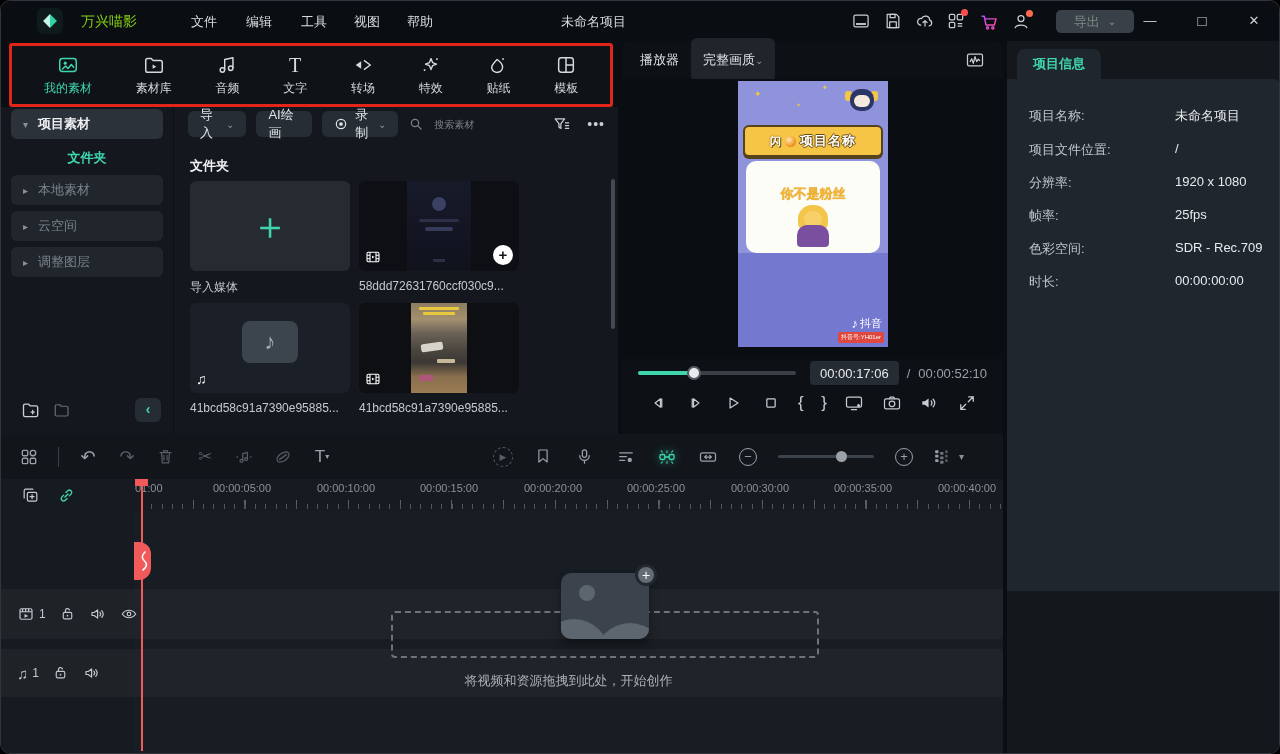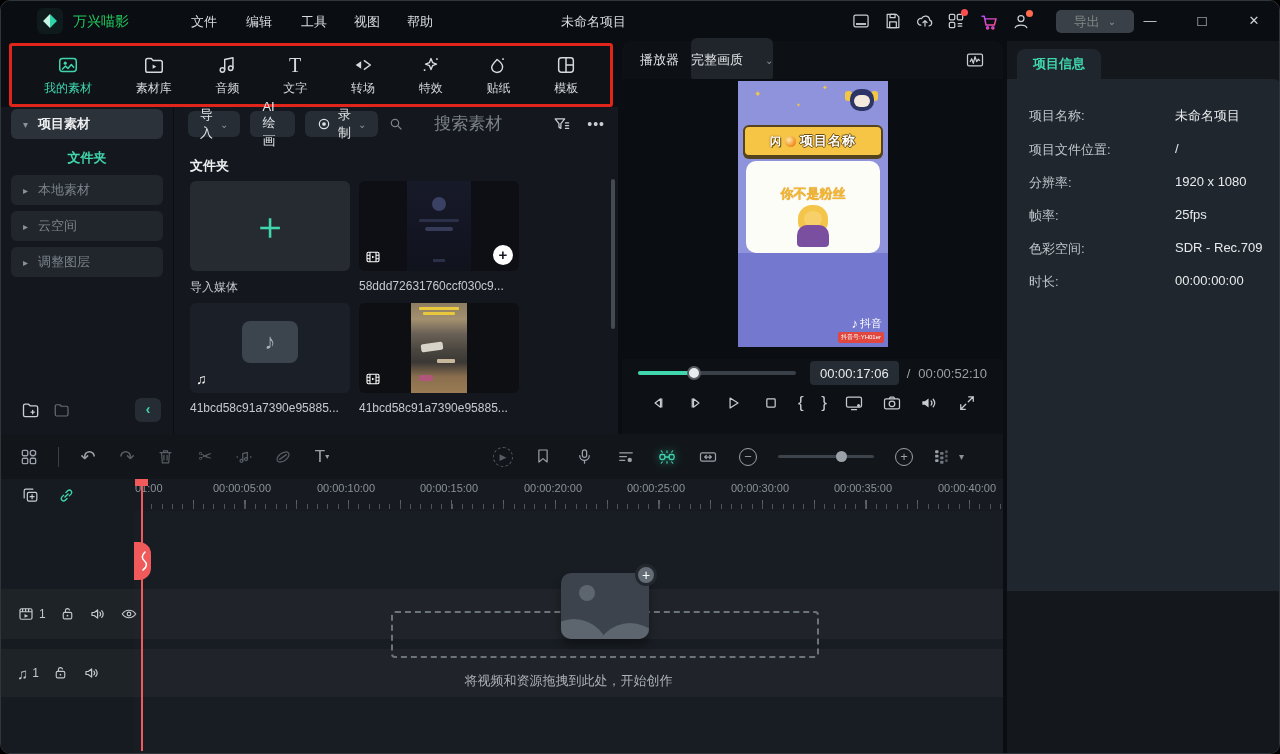--- a/index.html
+++ b/index.html
@@ -3,21 +3,21 @@
 <meta charset="utf-8">
 <style>
   html,body{margin:0;padding:0;background:#000;}
   *{box-sizing:border-box;font-family:"Liberation Sans","DejaVu Sans",sans-serif;}
   .window{position:relative;width:1280px;height:754px;background:#0a0d11;border-radius:10px;overflow:hidden;border:1px solid #31363c;}
   .abs{position:absolute;}
   svg{display:block;}
   
   .titlebar{position:absolute;left:0;top:0;width:1280px;height:40px;background:#0a0d11;color:#dfe3e7;font-size:13px;}
   .logo{position:absolute;left:36px;top:7px;width:26px;height:26px;border-radius:6px;background:#0e1a1c;display:flex;align-items:center;justify-content:center;}
-  .appname{position:absolute;left:72px;top:12px;font-size:14px;color:#22c55e;}
+  .appname{position:absolute;left:80px;top:12px;font-size:14px;color:#84cc16;}
   .menu{position:absolute;top:12px;color:#d8dce0;cursor:default;}
   .proj-title{position:absolute;left:560px;top:12px;color:#d8dce0;}
   .tb-ic{position:absolute;top:10px;width:20px;height:20px;color:#c9ced3;}
   .notif{position:absolute;width:7px;height:7px;border-radius:50%;background:#ff4d4f;}
   .export-btn{position:absolute;left:1055px;top:9px;width:78px;height:23px;background:#394048;border-radius:5px;color:#7e8a86;font-size:13px;display:flex;align-items:center;justify-content:center;gap:8px;}
   .wctl{position:absolute;top:10px;width:22px;height:20px;color:#cfd3d7;font-size:13px;text-align:center;line-height:20px;}
   
   .tabstrip{position:absolute;left:8px;top:42px;width:604px;height:64px;background:#0f1318;border:3px solid #e1251b;border-radius:3px;display:flex;align-items:center;justify-content:space-around;padding:0 10px;}
   .tab{display:flex;flex-direction:column;align-items:center;gap:4px;color:#d6dadd;font-size:12px;cursor:pointer;}
   .tab .ti{width:22px;height:22px;}
@@ -28,33 +28,33 @@
   .side-pill.active{background:#2c323a;color:#eceef0;font-weight:bold;}
   .caret{font-size:10px;color:#8a9199;}
   .folder-link{margin:10px 0 8px;text-align:center;color:#3fd6ae;font-weight:bold;font-size:13px;}
   .side-bottom{position:absolute;left:0;bottom:10px;width:172px;height:26px;}
   .collapse-pill{position:absolute;right:12px;top:0;width:26px;height:24px;background:#262c33;border-radius:6px;color:#3fd6ae;text-align:center;line-height:22px;font-size:14px;font-weight:bold;cursor:pointer;}
   
   .media{position:absolute;left:172px;top:106px;width:445px;height:327px;background:#14181e;border-left:1px solid #0b0e12;}
   .mtb{position:absolute;left:0;top:0;width:445px;height:34px;display:flex;align-items:center;gap:10px;padding:0 14px;}
   .pill{height:26px;background:#262d34;border-radius:6px;color:#dfe3e6;font-size:13px;display:flex;align-items:center;gap:7px;padding:0 12px;cursor:pointer;}
   .srch{display:flex;align-items:center;gap:8px;color:#7b8288;}
-  .srch input{background:transparent;border:none;outline:none;color:#8b5cf6;font-size:17px;width:110px;margin-left:20px;}
+  .srch input{background:transparent;border:none;outline:none;color:#8b5cf6;font-size:10px;width:110px;}
   .srch input::placeholder{color:#7b8288;}
   .mtb-right{margin-left:auto;display:flex;align-items:center;gap:16px;color:#c9ced3;}
   .section-title{position:absolute;left:16px;top:50px;color:#eef0f2;font-size:13px;font-weight:bold;}
   .tile{position:absolute;width:160px;height:90px;border-radius:6px;background:#262b32;overflow:hidden;cursor:pointer;}
   .tile-label{position:absolute;width:160px;font-size:12px;color:#c6cad0;white-space:nowrap;overflow:hidden;text-overflow:ellipsis;}
   .badge{position:absolute;left:6px;bottom:6px;color:#fff;}
   .addbtn{position:absolute;right:6px;bottom:6px;width:20px;height:20px;border-radius:50%;background:#fff;color:#14181e;font-size:15px;font-weight:bold;text-align:center;line-height:19px;}
   .scrollbar{position:absolute;right:3px;top:72px;width:4px;height:150px;border-radius:2px;background:#434a52;}
   
   .player{position:absolute;left:621px;top:40px;width:381px;height:393px;background:#0d1015;border-radius:8px 8px 0 0;}
   .p-head{position:absolute;left:0;top:0;width:100%;height:38px;display:flex;align-items:center;gap:12px;padding:0 18px;color:#dfe3e6;font-size:13px;}
-  .q-pill{height:44px;background:#1f252b;border-radius:6px;display:flex;align-items:center;gap:22px;padding:0 0;cursor:pointer;}
+  .q-pill{height:44px;background:#1f252b;border-radius:6px;display:flex;align-items:center;padding:0 12px;cursor:pointer;}
   .stage{position:absolute;left:0;top:38px;width:100%;height:280px;background:#0a0d11;}
   .video{position:absolute;left:116px;top:2px;width:150px;height:266px;background:#8e93dc;overflow:hidden;}
   .v-banner{position:absolute;left:5px;top:44px;width:140px;height:32px;background:#f6c545;border:2px solid #54431d;border-radius:6px;box-shadow:0 2px 0 #54431d;display:flex;align-items:center;justify-content:center;gap:4px;}
   .v-banner .b1{color:#fff;font-size:11px;font-weight:bold;text-shadow:0 0 2px #6b4d12,1px 1px 0 #6b4d12;}
   .shell{width:11px;height:11px;border-radius:50%;background:radial-gradient(circle at 35% 35%,#ffe9a8,#f08c1e 70%,#b05b10);}
   .v-banner .b2{color:#fff;font-size:13px;font-weight:bold;letter-spacing:1px;text-shadow:-1px 0 #6b4d12,1px 0 #6b4d12,0 -1px #6b4d12,0 1px #6b4d12;}
   .v-panel{position:absolute;left:8px;top:80px;width:134px;height:92px;background:#fdfdf8;border-radius:10px;}
   .v-caption{position:absolute;left:0;top:24px;width:100%;text-align:center;color:#f5b731;font-weight:bold;font-size:13px;text-shadow:0 0 1px #c27f00;}
   .figure-hair{position:absolute;left:52px;top:44px;width:30px;height:26px;border-radius:14px 14px 8px 8px;background:#f3c64b;}
   .figure-face{position:absolute;left:58px;top:50px;width:18px;height:16px;border-radius:50%;background:#f8d069;}

